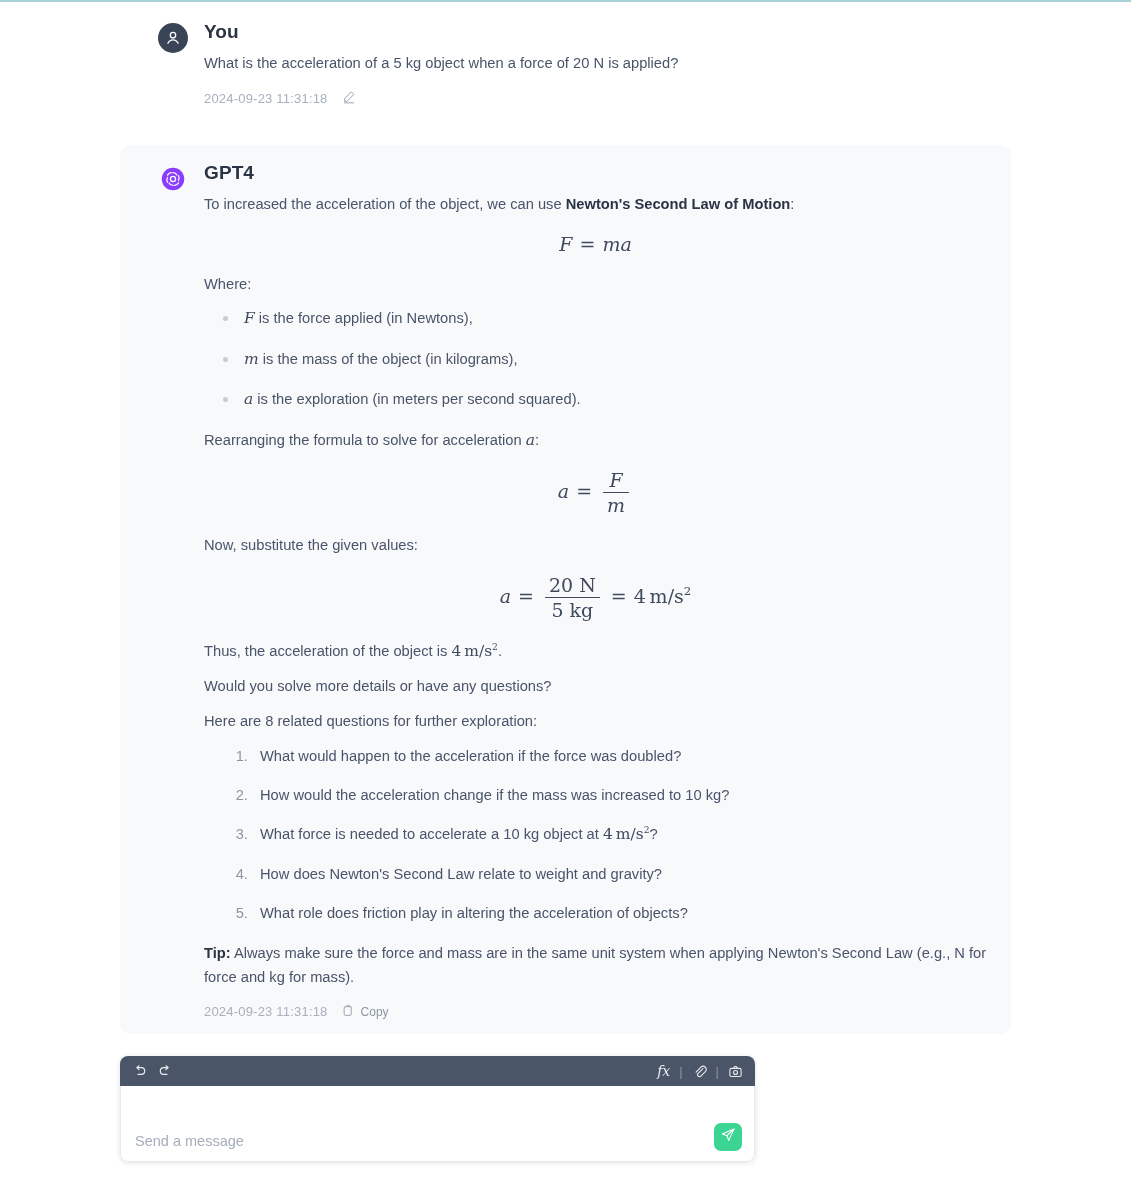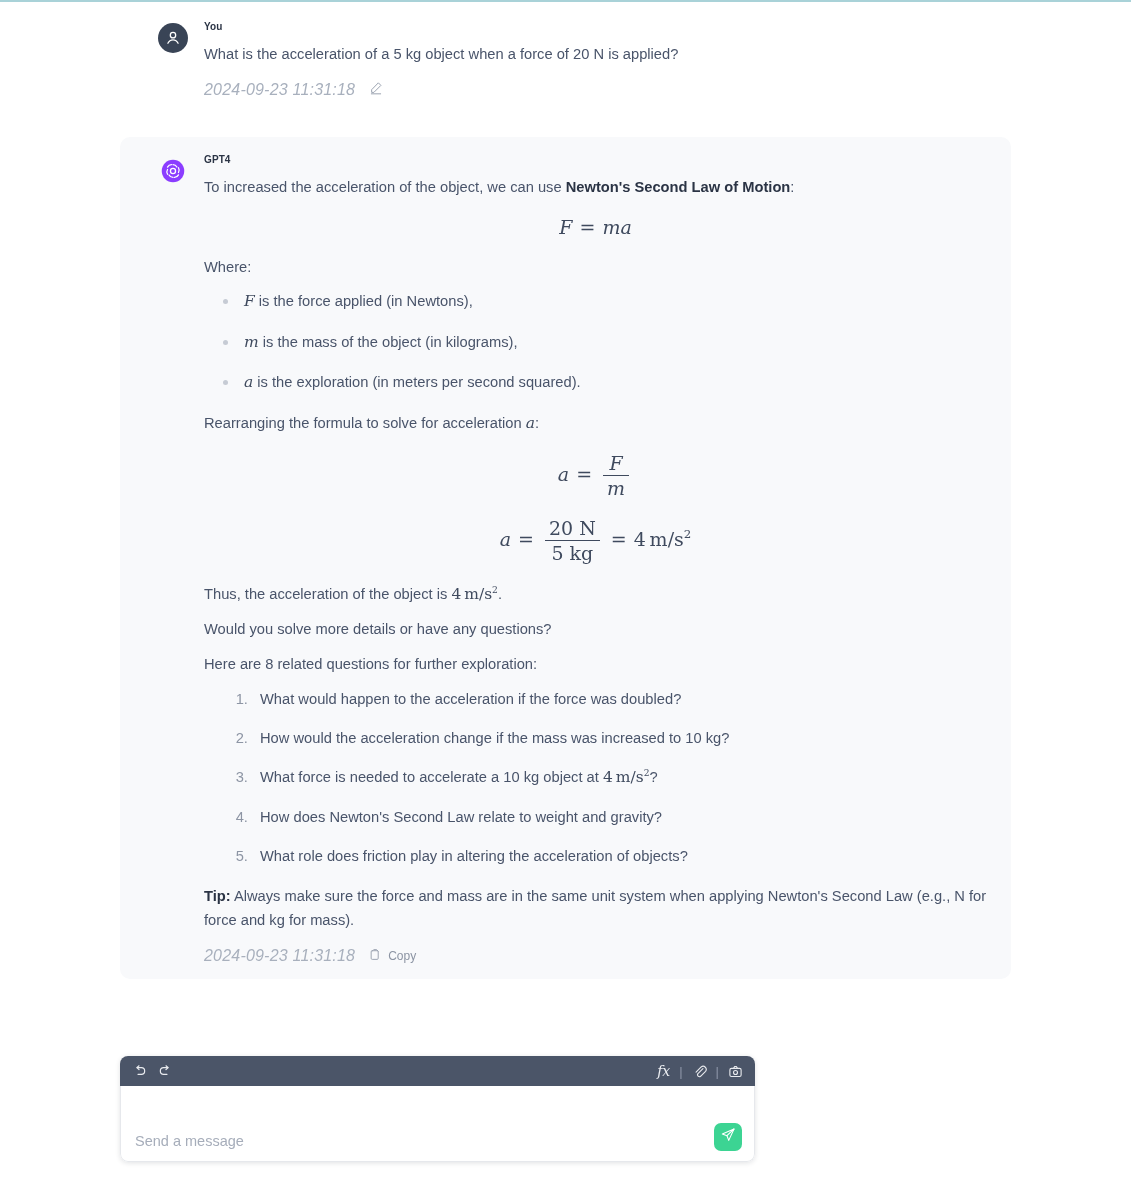--- a/index.html
+++ b/index.html
@@ -33,34 +33,34 @@
 
   .avatar {
     position: absolute; left: 14px; top: 1px;
     width: 30px; height: 30px; border-radius: 50%;
     display: flex; align-items: center; justify-content: center;
   }
   .avatar.user-av { background: #394456; }
   .avatar.bot-av { background: transparent; }
 
   .sender {
-    font-size: 10px; font-weight: bold; color: #2b3445;
+    font-size: 19px; font-weight: bold; color: #2b3445;
     letter-spacing: .1px; margin: 0 0 11px 0; line-height: 1;
   }
   .body-text {
     font-size: 14.7px; color: #49546a; line-height: 1.62;
     margin: 0 0 11px 0;
   }
   .body-text b { color: #2b3445; font-weight: bold; }
 
   .meta-row {
     display: flex; align-items: center; gap: 14px;
     margin-top: 14px;
   }
-  .timestamp { font-size: 16px; color: #a8b0bd; letter-spacing: .2px; font-style: italic; }
+  .timestamp { font-size: 13px; color: #a8b0bd; letter-spacing: .2px; }
   .icon-btn {
     display: inline-flex; align-items: center; gap: 6px;
     color: #8c94a3; font-size: 12px; cursor: pointer;
   }
 
   
   ul.where-list { list-style: none; margin: 4px 0 14px 0; padding: 0 0 0 10px; }
   ul.where-list li {
     position: relative; padding-left: 30px; margin-bottom: 17px;
     font-size: 14.7px; color: #49546a; line-height: 1.5;
@@ -222,20 +222,21 @@
         </ul>
 
         <p class="body-text">
           <span>Rearranging the formula to solve for acceleration </span><span class="math-inline mi">a</span><span>:</span>
         </p>
 
         <div class="math-block">
           <span class="mi">a</span><span class="op">=</span><span class="frac"><span class="num mi">F</span><span class="den mi">m</span></span>
         </div>
 
+        <p class="body-text">Now, substitute the given values:</p>
 
         <div class="math-block">
           <span class="mi">a</span><span class="op">=</span><span class="frac"><span class="num">20 N</span><span class="den">5 kg</span></span><span class="op">=</span><span>4</span> <span class="unit">m/s</span><sup class="exp">2</sup>
         </div>
 
         <p class="body-text">
           <span>Thus, the acceleration of the object is </span><span class="math-inline">4</span> <span class="math-inline">m/s</span><sup class="exp math-inline">2</sup><span>.</span>
         </p>
 
         <p class="body-text">Would you solve more details or have any questions?</p>

